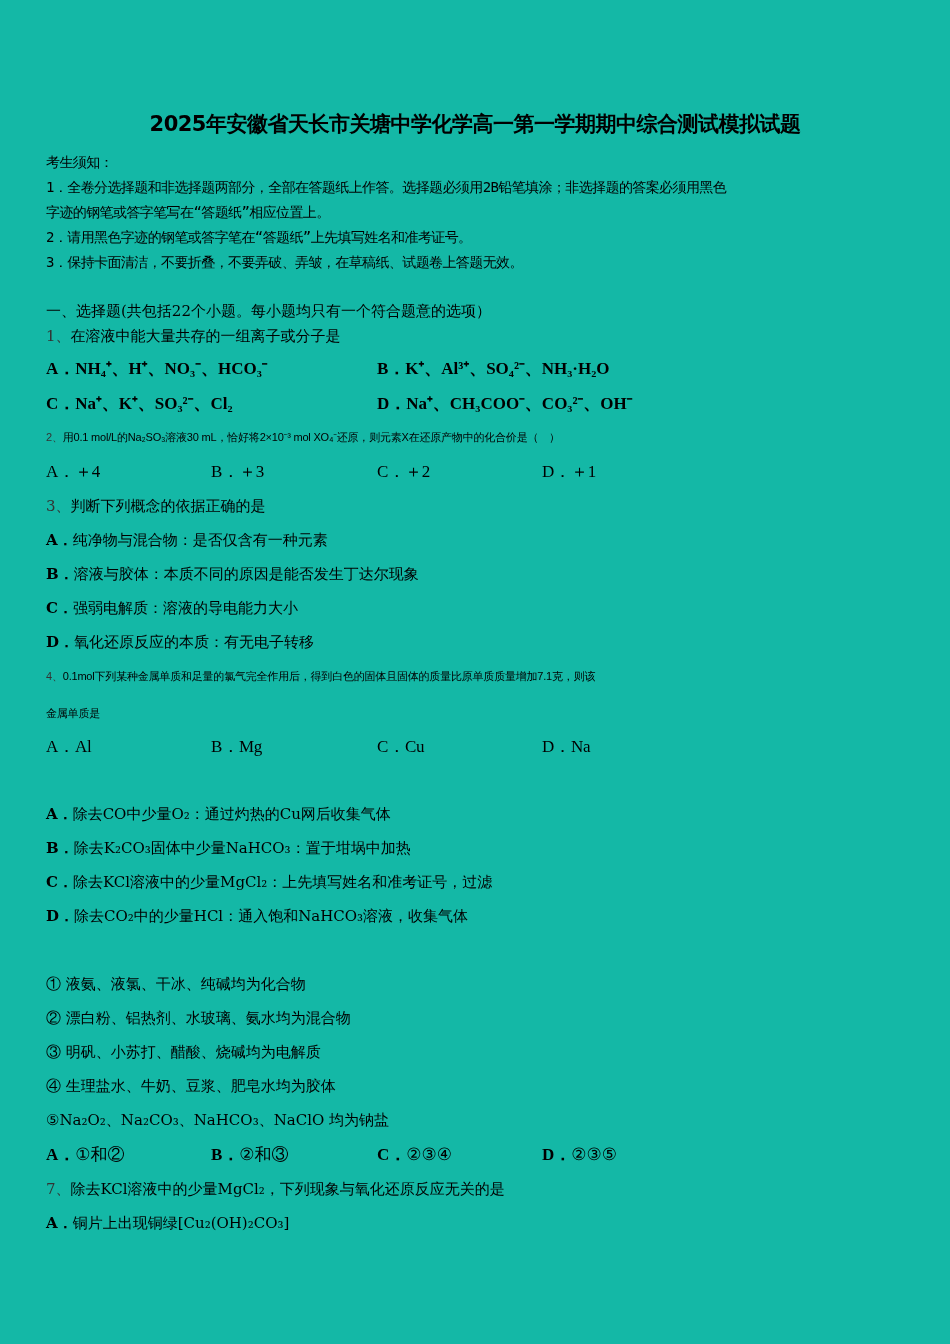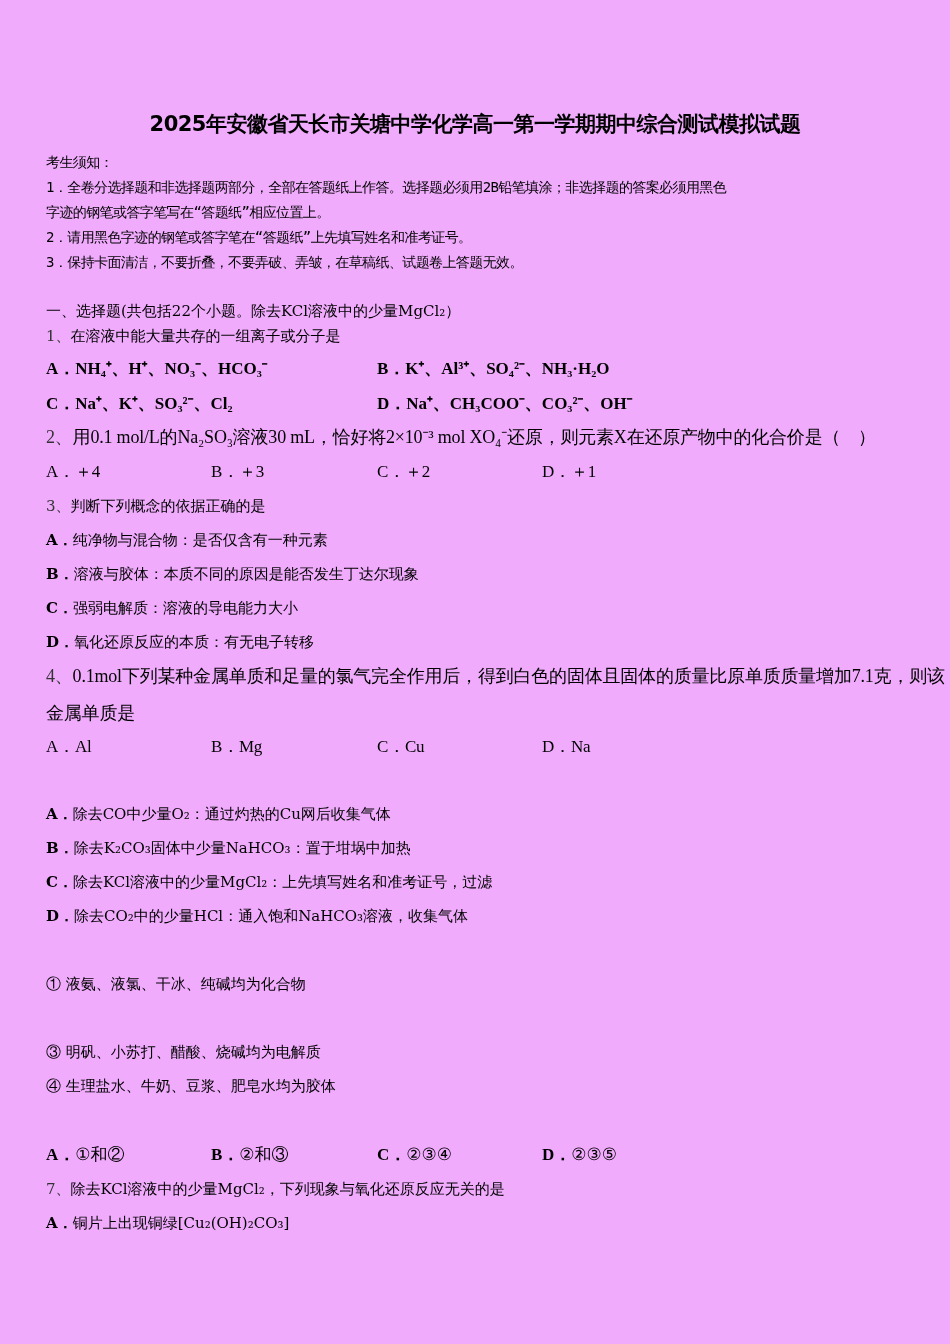--- a/index.html
+++ b/index.html
@@ -1,44 +1,44 @@
 <!DOCTYPE html>
 <html><head>
 <meta charset="utf-8">
 <style>
   html, body { margin: 0; padding: 0; background: #ffffff; }
   body { width: 950px; height: 1344px; position: relative; overflow: hidden; color: #000; }
-  .page { position: absolute; left: 0; top: 0; width: 950px; height: 1344px; background: #f0abfc; }
+  .page { position: absolute; left: 0; top: 0; width: 950px; height: 1344px; background: #14b8a6; }
   .title {
     position: absolute; left: 0; width: 950px; top: 110px; text-align: center;
     font-family: "DejaVu Sans", sans-serif; font-weight: bold; font-size: 21px; letter-spacing: -0.5px;
   }
   .line { position: absolute; left: 46px; white-space: nowrap; font-family: "DejaVu Serif", "Liberation Serif", serif; font-size: 15px; line-height: 20px; }
   .notice { font-family: "DejaVu Sans Mono", "Liberation Mono", monospace; font-size: 14px; letter-spacing: -0.6px; }
   .b { font-weight: bold; }
-  .narrow { font-family: Liberation Serif, serif; font-size: 18px; letter-spacing: -0.2px; }
+  .narrow { font-family: Liberation Sans, sans-serif; font-size: 11px; letter-spacing: -0.2px; }
   .opt { position: absolute; white-space: nowrap; font-family: "Liberation Serif", serif; font-size: 17px; line-height: 20px; }
   .opt .lbl { font-weight: bold; }
   .chem { font-weight: bold; }
   .qnum { color: #333; font-weight: normal; }
 </style>
 </head>
 <body>
 
 <div class="page">
 
   <div class="title">2025年安徽省天长市关塘中学化学高一第一学期期中综合测试模拟试题</div>
 
   <div class="line notice" style="top:152px">考生须知：</div>
   <div class="line notice" style="top:177px">1．全卷分选择题和非选择题两部分，全部在答题纸上作答。选择题必须用2B铅笔填涂；非选择题的答案必须用黑色</div>
   <div class="line notice" style="top:202px">字迹的钢笔或答字笔写在“答题纸”相应位置上。</div>
   <div class="line notice" style="top:227px">2．请用黑色字迹的钢笔或答字笔在“答题纸”上先填写姓名和准考证号。</div>
   <div class="line notice" style="top:252px">3．保持卡面清洁，不要折叠，不要弄破、弄皱，在草稿纸、试题卷上答题无效。</div>
 
-  <div class="line" style="top:301px">一、选择题(共包括22个小题。除去KCl溶液中的少量MgCl₂）</div>
+  <div class="line" style="top:301px">一、选择题(共包括22个小题。每小题均只有一个符合题意的选项）</div>
 
   <div class="line" style="top:326px">
     <span class="qnum">1、</span><span>在溶液中能大量共存的一组离子或分子是</span>
   </div>
   <div class="opt" style="left:46px; top:359px">
     <span class="lbl">A．</span><span class="chem">NH₄⁺、H⁺、NO₃⁻、HCO₃⁻</span>
   </div>
   <div class="opt" style="left:377px; top:359px">
     <span class="lbl">B．</span><span class="chem">K⁺、Al³⁺、SO₄²⁻、NH₃·H₂O</span>
   </div>
@@ -73,22 +73,24 @@
   <div class="opt narrow" style="left:211px; top:737px"><span>B．</span><span>Mg</span></div>
   <div class="opt narrow" style="left:377px; top:737px"><span>C．</span><span>Cu</span></div>
   <div class="opt narrow" style="left:542px; top:737px"><span>D．</span><span>Na</span></div>
 
   <div class="line" style="top:838px"><span class="b">B．</span><span>除去K₂CO₃固体中少量NaHCO₃：置于坩埚中加热</span></div>
   <div class="line" style="top:804px"><span class="b">A．</span><span>除去CO中少量O₂：通过灼热的Cu网后收集气体</span></div>
   <div class="line" style="top:872px"><span class="b">C．</span><span>除去KCl溶液中的少量MgCl₂：上先填写姓名和准考证号，过滤</span></div>
   <div class="line" style="top:906px"><span class="b">D．</span><span>除去CO₂中的少量HCl：通入饱和NaHCO₃溶液，收集气体</span></div>
 
   <div class="line" style="top:974px">① 液氨、液氯、干冰、纯碱均为化合物</div>
+  <div class="line" style="top:1008px">② 漂白粉、铝热剂、水玻璃、氨水均为混合物</div>
   <div class="line" style="top:1042px">③ 明矾、小苏打、醋酸、烧碱均为电解质</div>
   <div class="line" style="top:1076px">④ 生理盐水、牛奶、豆浆、肥皂水均为胶体</div>
+  <div class="line" style="top:1110px">⑤Na₂O₂、Na₂CO₃、NaHCO₃、NaClO 均为钠盐</div>
   <div class="opt" style="left:46px; top:1145px"><span class="lbl">A．</span><span>①和②</span></div>
   <div class="opt" style="left:211px; top:1145px"><span class="lbl">B．</span><span>②和③</span></div>
   <div class="opt" style="left:377px; top:1145px"><span class="lbl">C．</span><span>②③④</span></div>
   <div class="opt" style="left:542px; top:1145px"><span class="lbl">D．</span><span>②③⑤</span></div>
 
   <div class="line" style="top:1179px">
     <span class="qnum">7、</span><span>除去KCl溶液中的少量MgCl₂，下列现象与氧化还原反应无关的是</span>
   </div>
   <div class="line" style="top:1213px"><span class="b">A．</span><span>铜片上出现铜绿[Cu₂(OH)₂CO₃]</span></div>
 

